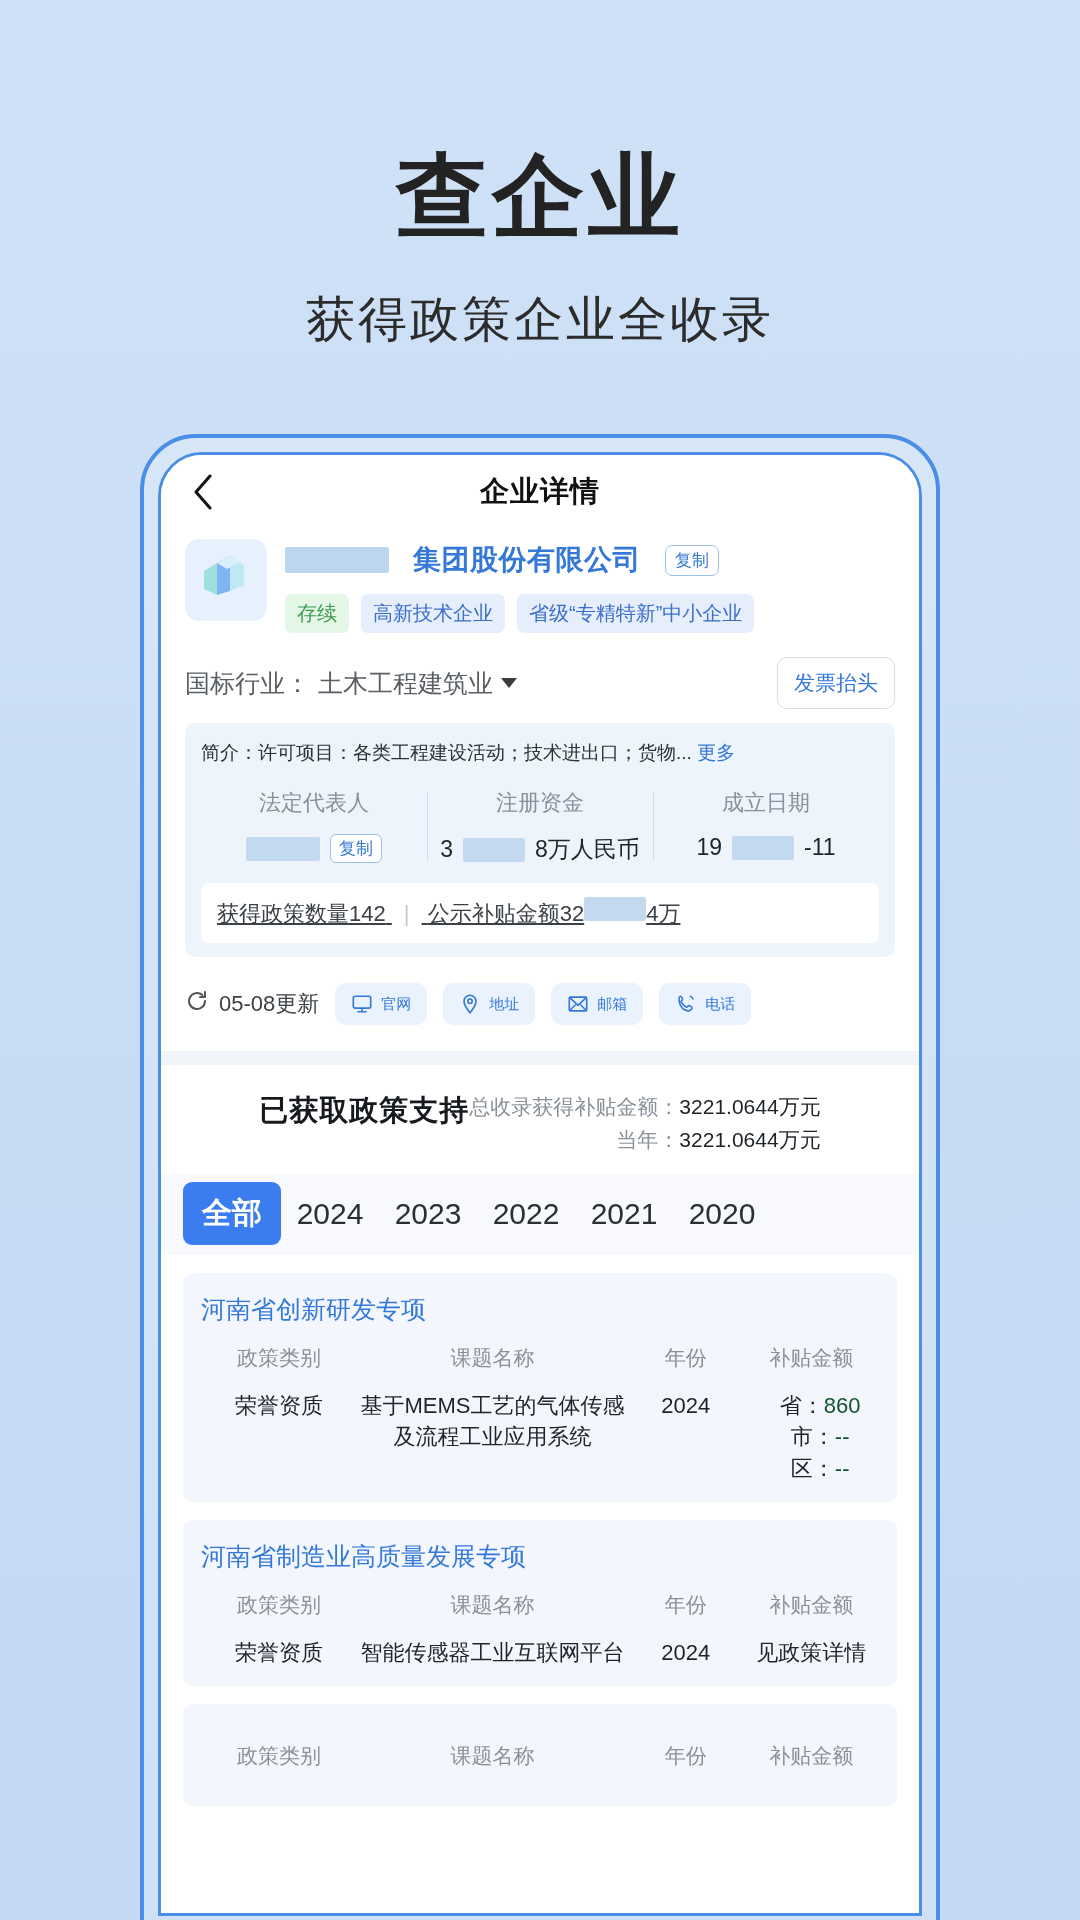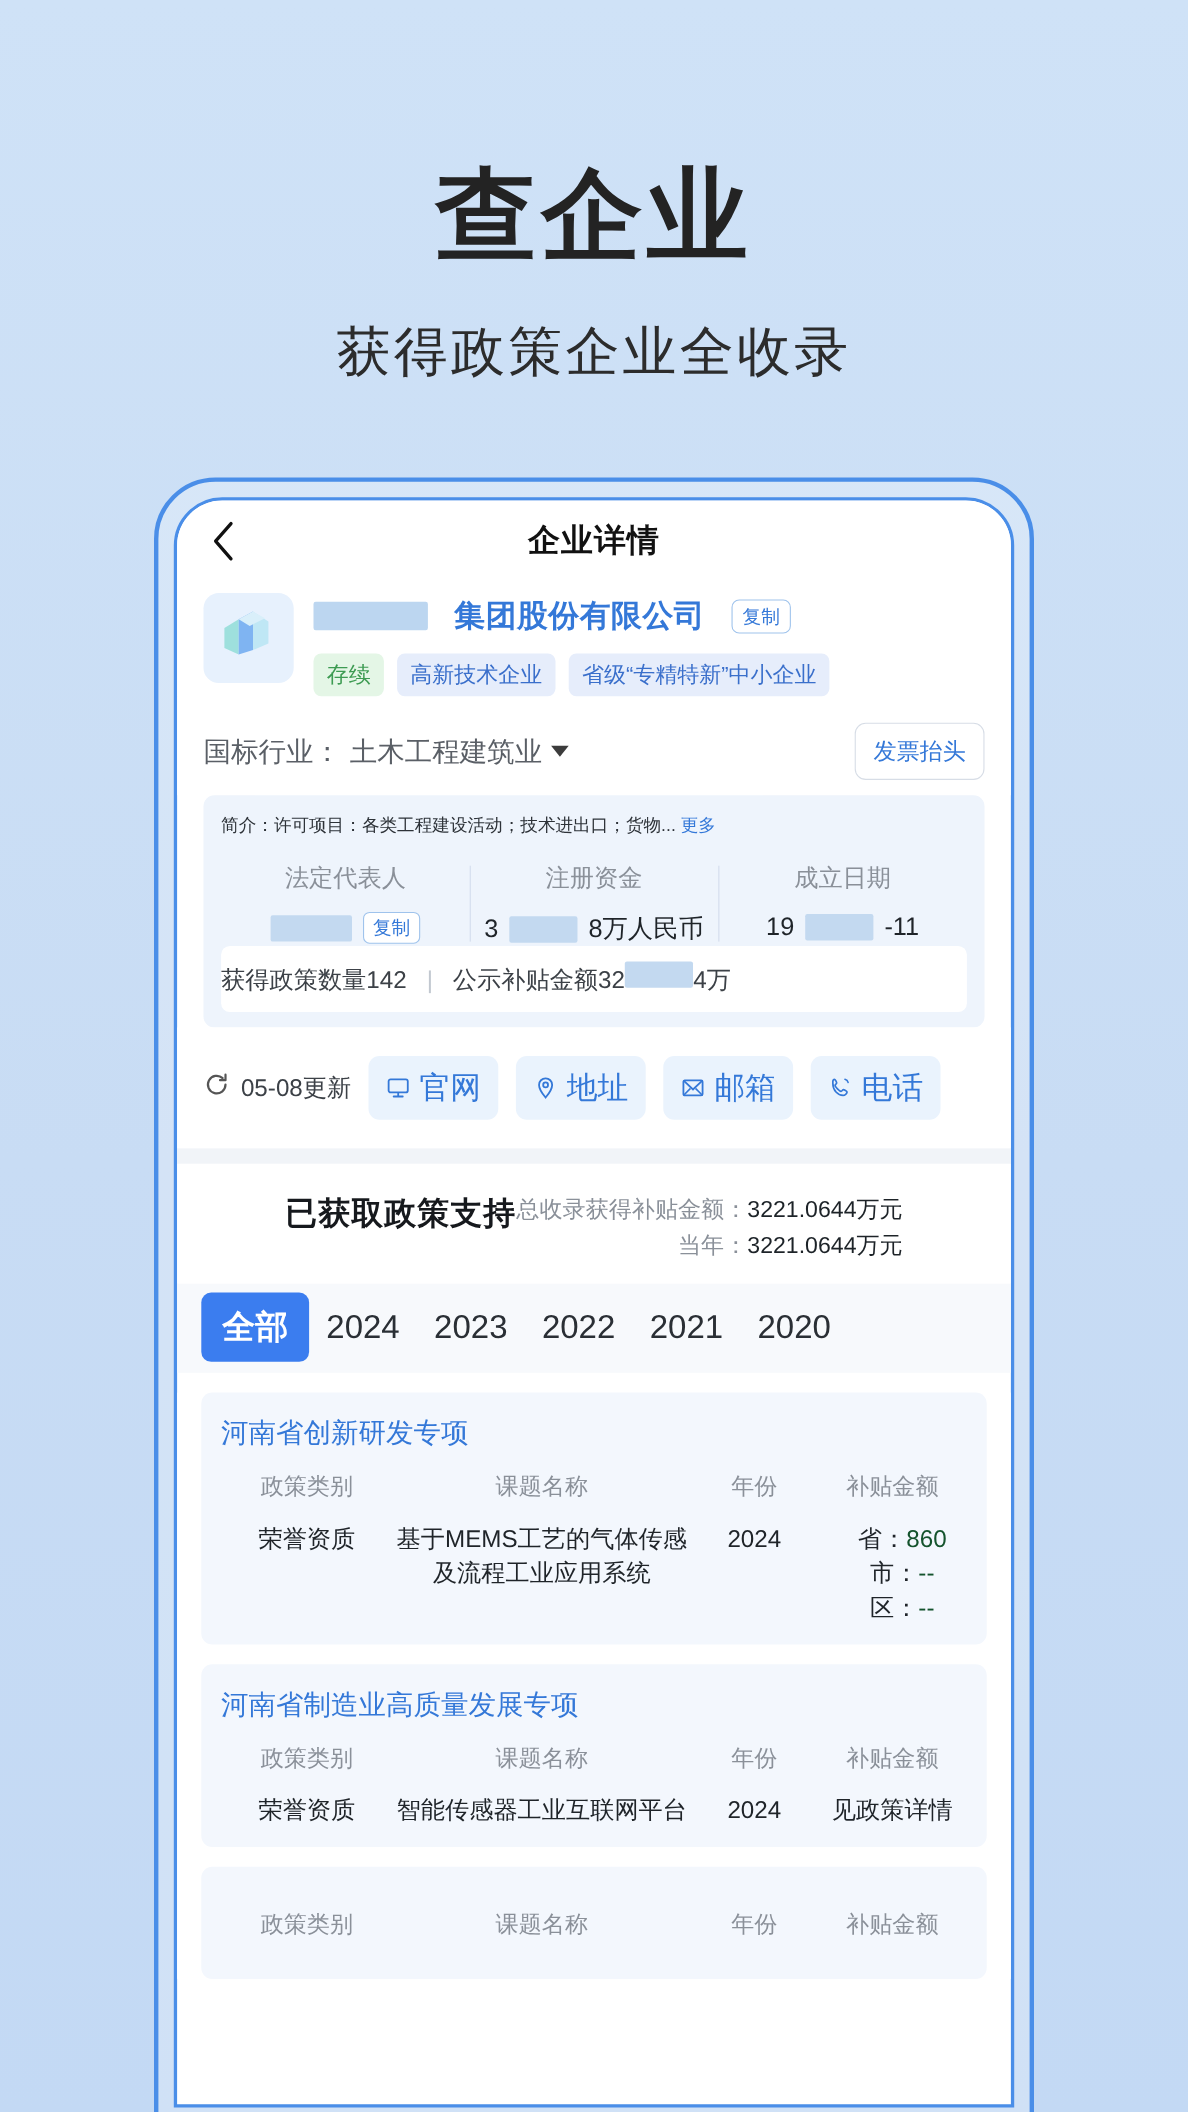--- a/index.html
+++ b/index.html
@@ -107,21 +107,21 @@
     font-size: 21px; color: #3478d8; padding: 11px 16px; background: #fff;
     white-space: nowrap;
   }
 
   
   .info-panel {
     margin: 0 24px; background: #eef4fc; border-radius: 10px;
     padding: 17px 16px 14px 16px;
   }
   .intro-line {
-    font-size: 16px; color: #2d3238; white-space: nowrap;
+    font-size: 19px; color: #2d3238; white-space: nowrap;
     overflow: hidden; text-overflow: clip;
   }
   .intro-more { color: #3478d8; }
   .kv-row { display: flex; margin-top: 22px; }
   .kv-col { flex: 1; text-align: center; position: relative; }
   .kv-col + .kv-col::before {
     content: ""; position: absolute; left: 0; top: 4px; bottom: 4px;
     width: 1px; background: #d3dced;
   }
   .kv-label { font-size: 22px; color: #8a9099; }
@@ -129,35 +129,35 @@
     margin-top: 16px; font-size: 23px; color: #1f2429;
     display: flex; align-items: center; justify-content: center; gap: 10px;
   }
   .redact-sm { display: inline-block; width: 74px; height: 24px; background: #c3d9f0; border-radius: 2px; }
   .redact-md { display: inline-block; width: 62px; height: 24px; background: #c3d9f0; border-radius: 2px; }
   .copy-btn-sm {
     border: 1px solid #9fc3ec; border-radius: 6px; color: #3478d8;
     font-size: 17px; padding: 2px 8px; background: #fff;
   }
   .policy-count-bar {
-    background: #ffffff; border-radius: 8px;
-    padding: 14px 0; font-size: 22px; color: #3c4147;
+    margin-top: 18px; background: #ffffff; border-radius: 8px;
+    padding: 14px 16px; font-size: 22px; color: #3c4147; text-decoration: underline;
   }
   .pc-sep { color: #c2c8d0; margin: 0 12px; }
 
   
   .contact-row {
     display: flex; align-items: center; gap: 16px;
     padding: 26px 24px 26px 24px; background: #fff;
   }
   .update-txt { font-size: 22px; color: #3c4147; display: flex; align-items: center; gap: 10px; white-space: nowrap; }
   .chip {
     display: flex; align-items: center; gap: 8px;
     background: #eaf3fd; color: #3478d8; border-radius: 10px;
-    font-size: 28px; padding: 10px 16px; white-space: nowrap;
+    font-size: 15px; padding: 10px 16px; white-space: nowrap;
   }
   .chip svg { display: block; }
 
   .section-gap { height: 14px; background: #f1f4f8; }
 
   
   .policy-head {
     display: flex; align-items: flex-start; justify-content: center;
     padding: 26px 24px 18px 24px; background: #fff;
   }

